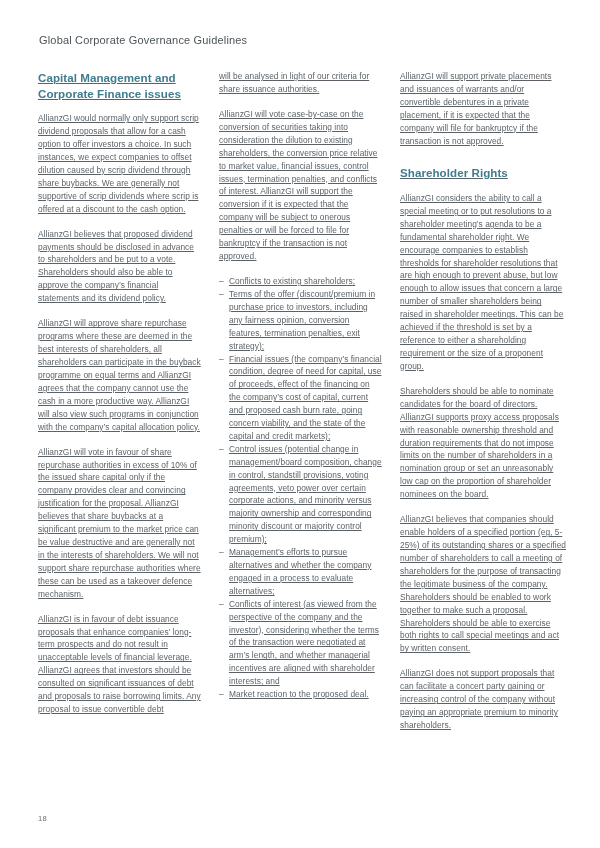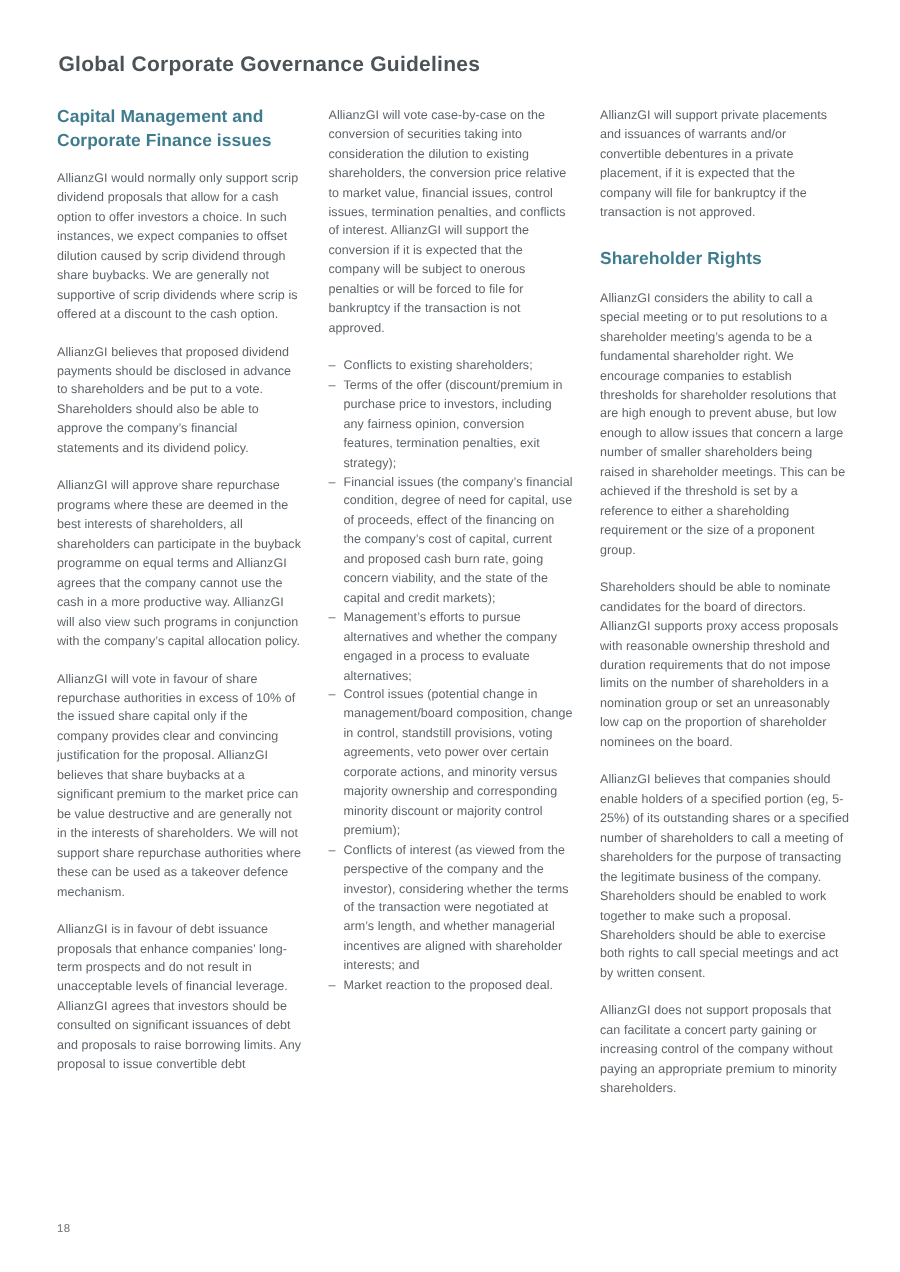--- a/index.html
+++ b/index.html
@@ -17,34 +17,35 @@
   }
   .page {
     position: absolute;
     inset: 0;
     padding: 0;
   }
   .doc-header {
     position: absolute;
     top: 34px;
     left: 39px;
-    font-size: 14px;
+    font-size: 11px;
     letter-spacing: 0.17px;
     color: #4c5357;
-    font-weight: 700;
+    font-weight: 400;
   }
   .columns {
     position: absolute;
     top: 70px;
     left: 38px;
     right: 32px;
     bottom: 45px;
     display: flex;
     gap: 18px;
     align-items: flex-start;
+    text-decoration: underline;
   }
   .col {
     width: 163px;
     flex: 0 0 163px;
   }
   .col-3 { width: 166px; flex: 0 0 166px; }
 
   h2.section-heading {
     font-size: 11.6px;
     line-height: 15.6px;
@@ -108,27 +109,28 @@
     <div class="col">
       <h2 class="section-heading">Capital Management and Corporate Finance issues</h2>
       <p class="para">AllianzGI would normally only support scrip dividend proposals that allow for a cash option to offer investors a choice. In such instances, we expect companies to offset dilution caused by scrip dividend through share buybacks. We are generally not supportive of scrip dividends where scrip is offered at a discount to the cash option.</p>
       <p class="para">AllianzGI believes that proposed dividend payments should be disclosed in advance to shareholders and be put to a vote. Shareholders should also be able to approve the company’s financial statements and its dividend policy.</p>
       <p class="para">AllianzGI will approve share repurchase programs where these are deemed in the best interests of shareholders, all shareholders can participate in the buyback programme on equal terms and AllianzGI agrees that the company cannot use the cash in a more productive way. AllianzGI will also view such programs in conjunction with the company’s capital allocation policy.</p>
       <p class="para">AllianzGI will vote in favour of share repurchase authorities in excess of 10% of the issued share capital only if the company provides clear and convincing justification for the proposal. AllianzGI believes that share buybacks at a significant premium to the market price can be value destructive and are generally not in the interests of shareholders. We will not support share repurchase authorities where these can be used as a takeover defence mechanism.</p>
       <p class="para">AllianzGI is in favour of debt issuance proposals that enhance companies’ long-term prospects and do not result in unacceptable levels of financial leverage. AllianzGI agrees that investors should be consulted on significant issuances of debt and proposals to raise borrowing limits. Any proposal to issue convertible debt</p>
     </div>
 
     <div class="col">
+      <p class="para">will be analysed in light of our criteria for share issuance authorities.</p>
       <p class="para">AllianzGI will vote case-by-case on the conversion of securities taking into consideration the dilution to existing shareholders, the conversion price relative to market value, financial issues, control issues, termination penalties, and conflicts of interest. AllianzGI will support the conversion if it is expected that the company will be subject to onerous penalties or will be forced to file for bankruptcy if the transaction is not approved.</p>
       <ul class="dash-list">
         <li>Conflicts to existing shareholders;</li>
         <li>Terms of the offer (discount/premium in purchase price to investors, including any fairness opinion, conversion features, termination penalties, exit strategy);</li>
         <li>Financial issues (the company’s financial condition, degree of need for capital, use of proceeds, effect of the financing on the company’s cost of capital, current and proposed cash burn rate, going concern viability, and the state of the capital and credit markets);</li>
+        <li>Control issues (potential change in management/board composition, change in control, standstill provisions, voting agreements, veto power over certain corporate actions, and minority versus majority ownership and corresponding minority discount or majority control premium);</li>
         <li>Management’s efforts to pursue alternatives and whether the company engaged in a process to evaluate alternatives;</li>
-        <li>Control issues (potential change in management/board composition, change in control, standstill provisions, voting agreements, veto power over certain corporate actions, and minority versus majority ownership and corresponding minority discount or majority control premium);</li>
         <li>Conflicts of interest (as viewed from the perspective of the company and the investor), considering whether the terms of the transaction were negotiated at arm’s length, and whether managerial incentives are aligned with shareholder interests; and</li>
         <li>Market reaction to the proposed deal.</li>
       </ul>
     </div>
 
     <div class="col col-3">
       <p class="para">AllianzGI will support private placements and issuances of warrants and/or convertible debentures in a private placement, if it is expected that the company will file for bankruptcy if the transaction is not approved.</p>
       <h2 class="section-heading spaced-top">Shareholder Rights</h2>
       <p class="para">AllianzGI considers the ability to call a special meeting or to put resolutions to a shareholder meeting’s agenda to be a fundamental shareholder right. We encourage companies to establish thresholds for shareholder resolutions that are high enough to prevent abuse, but low enough to allow issues that concern a large number of smaller shareholders being raised in shareholder meetings. This can be achieved if the threshold is set by a reference to either a shareholding requirement or the size of a proponent group.</p>
       <p class="para">Shareholders should be able to nominate candidates for the board of directors. AllianzGI supports proxy access proposals with reasonable ownership threshold and duration requirements that do not impose limits on the number of shareholders in a nomination group or set an unreasonably low cap on the proportion of shareholder nominees on the board.</p>

